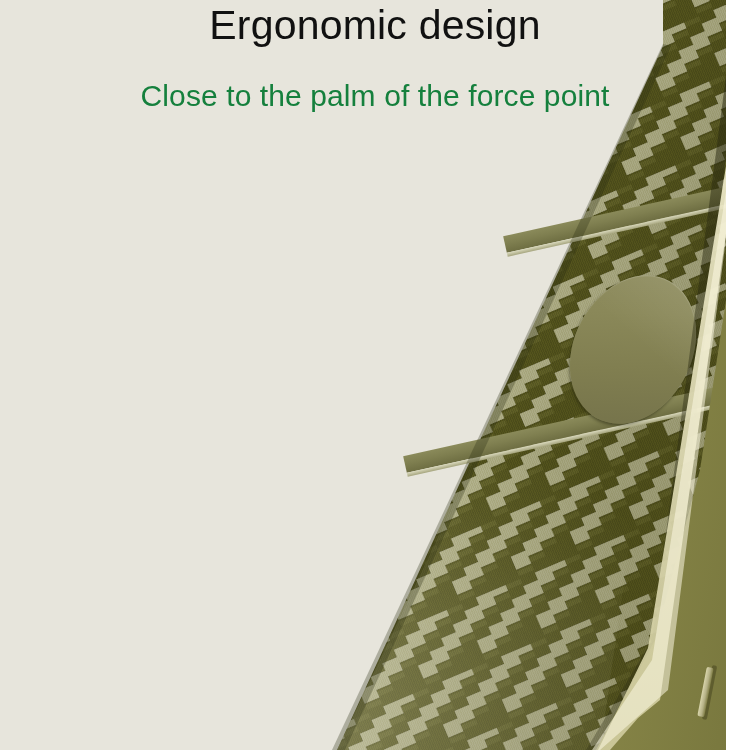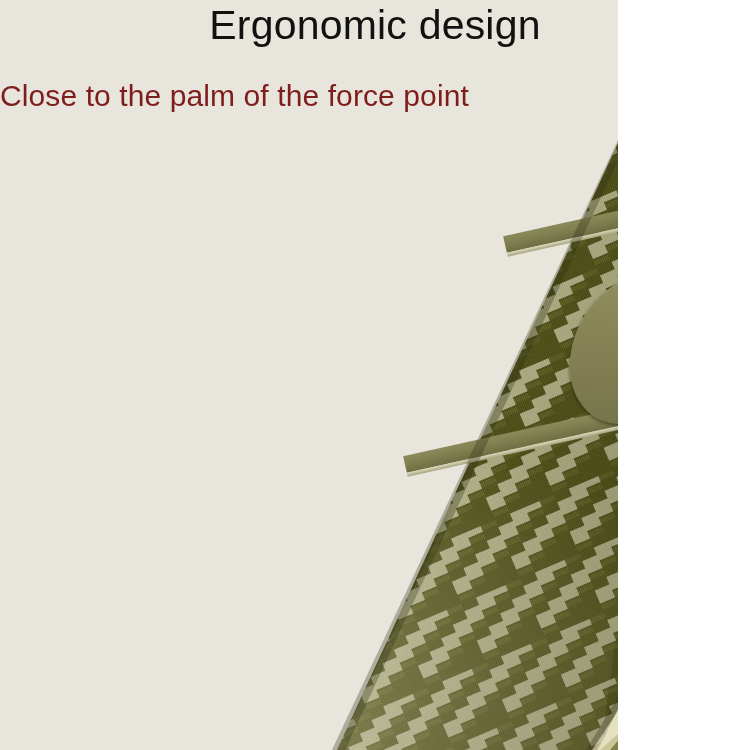--- a/index.html
+++ b/index.html
@@ -3,45 +3,45 @@
 <meta charset="utf-8">
 <style>
   html,body{margin:0;padding:0;}
   body{
     width:750px;height:750px;
     font-family:"Liberation Sans", sans-serif;
     overflow:hidden;
   }
   #stage{
     position:relative;
-    width:618px;height:750px;
+    width:726px;height:750px;
     background:#E7E5DC;
     overflow:hidden;
   }
 
   
   #title{
     position:absolute;
     left:0;top:2px;width:750px;
     text-align:center;
     font-size:41px;
     font-weight:400;
     letter-spacing:0.2px;
     color:#111111;
     white-space:nowrap;
     z-index:40;
   }
   #subtitle{
     position:absolute;
     left:0;top:79px;width:750px;
-    text-align:left;
+    text-align:center;
     font-size:30px;
     font-weight:400;
     letter-spacing:0.1px;
-    color:#7f1d1d;
+    color:#15803d;
     white-space:nowrap;
     z-index:40;
   }
 
   
   #product{
     position:absolute;
     left:0;top:0;width:750px;height:750px;
     z-index:10;
   }

